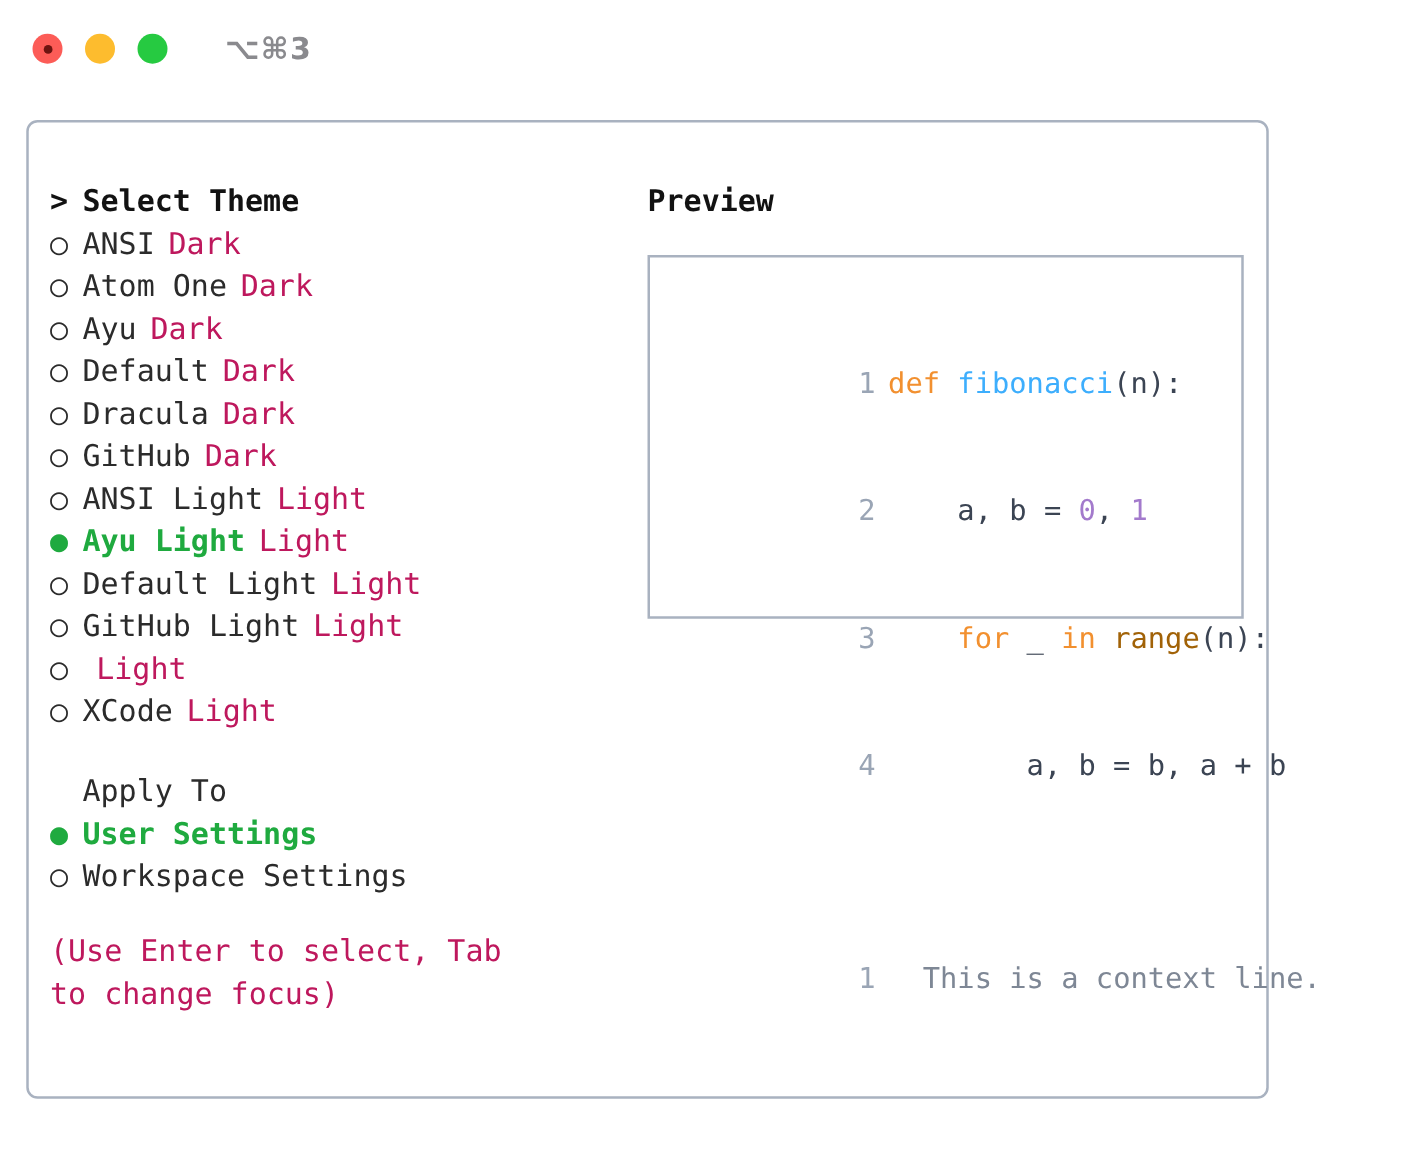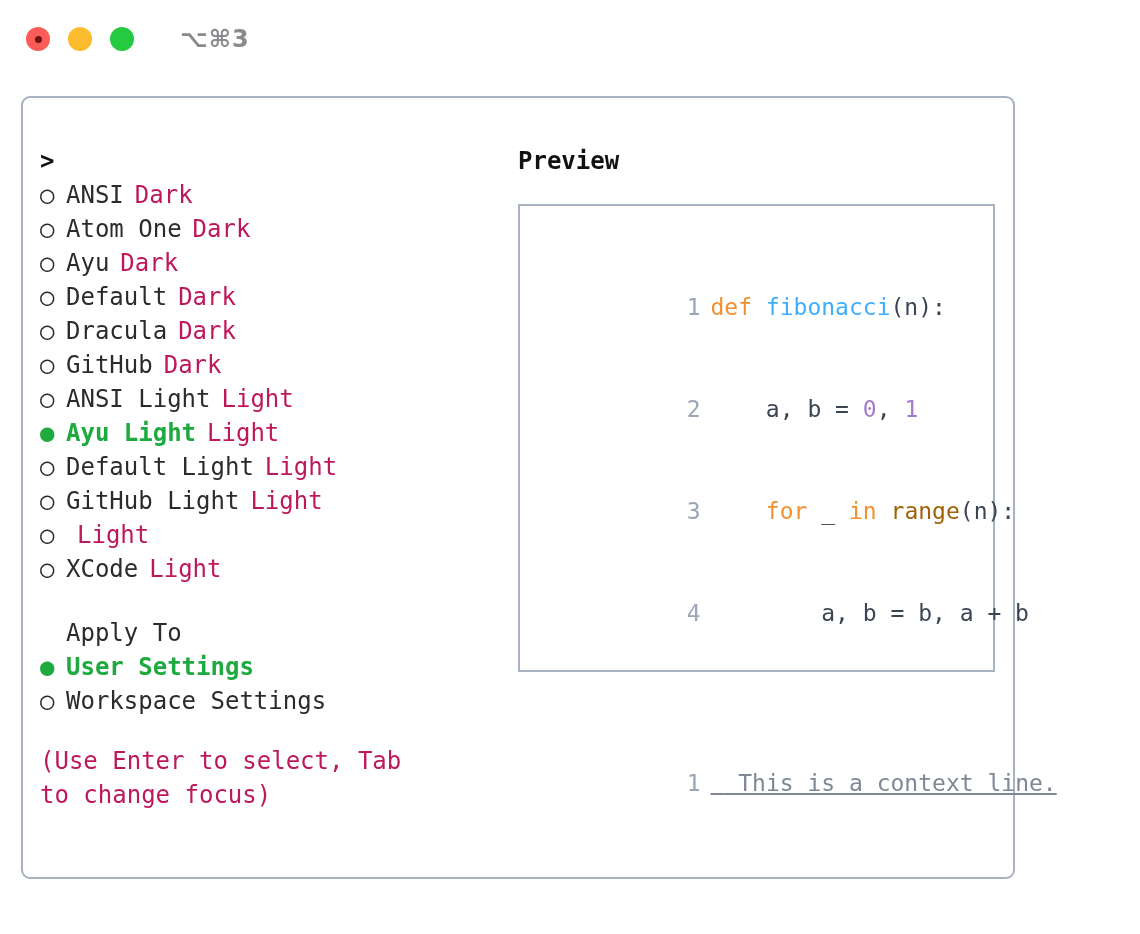--- a/index.html
+++ b/index.html
@@ -139,21 +139,21 @@
   #preview-title {
     font-size: 24px;
     font-weight: bold;
     color: #121212;
     line-height: 34px;
     white-space: pre;
   }
   #preview-box {
     margin-top: 26px;
     width: 477px;
-    height: 468px;
+    height: 291px;
     border: 2px solid #a9b2c0;
     box-sizing: border-box;
     background: #ffffff;
     padding: 50px 0 0 16px;
   }
   .code-line {
     font-size: 23px;
     line-height: 34px;
     white-space: pre;
     color: #3b4453;
@@ -165,42 +165,42 @@
     color: #9aa5b5;
     margin-right: 10px;
   }
   .gap-line { height: 34px; }
 
   .tok-kw   { color: #f2902f; }
   .tok-fn   { color: #3daefd; }
   .tok-num  { color: #a37acc; }
   .tok-bi   { color: #a16207; }
   .tok-pl   { color: #3b4453; }
-  .tok-ctx  { color: #7e8795; text-decoration: underline; }
+  .tok-ctx  { color: #7e8795; }
 </style>
 </head>
 <body>
 
 <div id="window">
 
   <div id="titlebar">
     <div class="traffic">
       <span class="dot dot-close"></span>
       <span class="dot dot-min"></span>
       <span class="dot dot-max"></span>
     </div>
     <div id="shortcut">⌥⌘3</div>
   </div>
 
   <div id="card">
 
     <div id="left-col">
 
       <div class="row">
-        <span class="marker heading">&gt; </span>
+        <span class="marker heading">&gt; </span><span class="label heading">Select Theme</span>
       </div>
 
       <div class="row">
         <span class="marker">○</span><span class="label">ANSI</span><span class="badge">Dark</span>
       </div>
 
       <div class="row">
         <span class="marker">○</span><span class="label">Atom One</span><span class="badge">Dark</span>
       </div>
 

